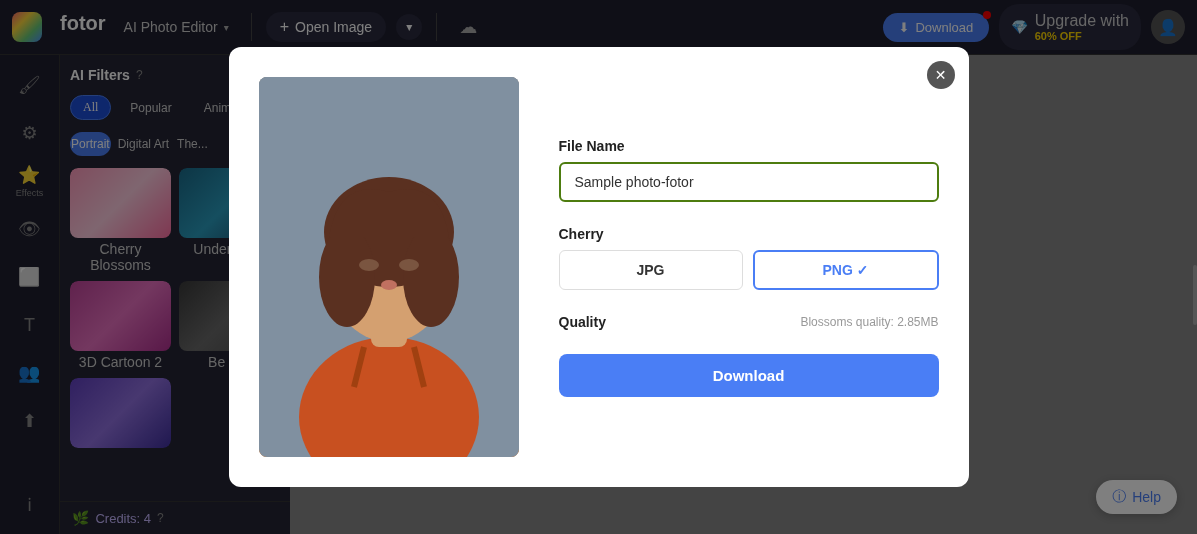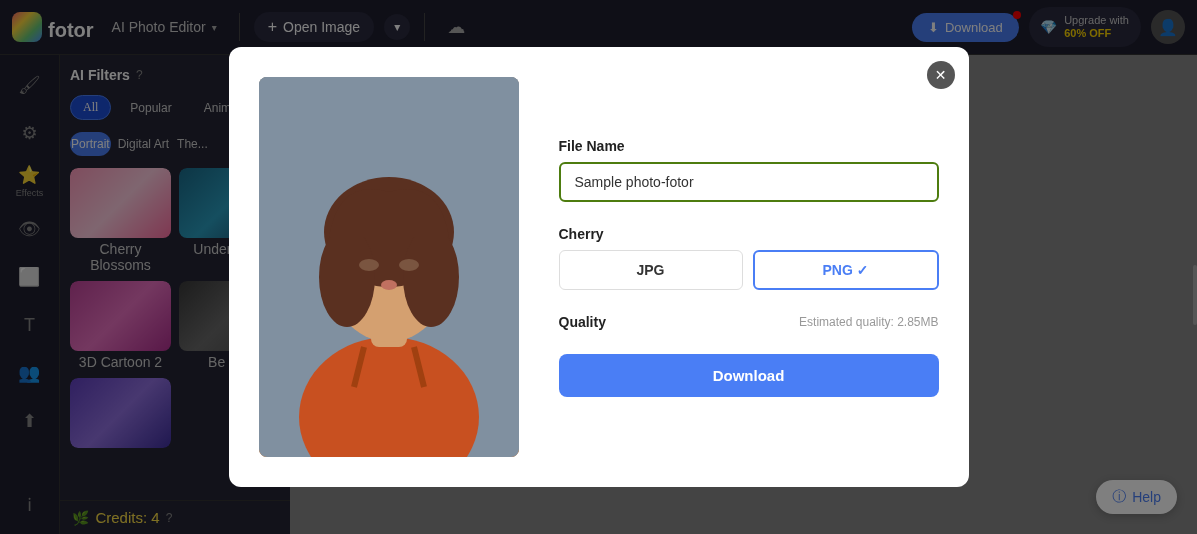--- a/index.html
+++ b/index.html
@@ -3,21 +3,21 @@
   <meta charset="utf-8">
   <style>
     * { box-sizing: border-box; margin: 0; padding: 0; }
     body { font-family: -apple-system, BlinkMacSystemFont, 'Segoe UI', sans-serif; background: #1a1a2e; width: 1197px; height: 534px; overflow: hidden; position: relative; }
 
     
     .header {
       display: flex; align-items: center; background: #1e1e2e; height: 55px;
       padding: 0 12px; gap: 10px; border-bottom: 1px solid #333; position: relative; z-index: 10;
     }
-    .logo-wrap { display: flex; align-items: flex-end; gap: 6px; }
+    .logo-wrap { display: flex; align-items: flex-start; gap: 18px; }
     .logo-icon { width: 30px; height: 30px; border-radius: 8px; background: linear-gradient(135deg, #ff6b6b, #ffd93d, #6bcb77, #4d96ff); }
     .logo-text { color: #fff; font-size: 20px; font-weight: 600; }
     .app-title-btn {
       display: flex; align-items: center; gap: 6px; background: transparent; border: none;
       color: #ccc; font-size: 14px; cursor: pointer; padding: 4px 8px; border-radius: 4px;
     }
     .chevron-down { font-size: 10px; color: #aaa; }
     .header-sep { width: 1px; height: 28px; background: #444; margin: 0 4px; }
     .open-img-btn {
       display: flex; align-items: center; gap: 6px; background: #2a2a3e; border: none;
@@ -35,21 +35,21 @@
       color: #fff; font-size: 13px; padding: 7px 16px; border-radius: 20px; cursor: pointer;
       position: relative;
     }
     .red-dot { width: 8px; height: 8px; background: red; border-radius: 50%; position: absolute; top: -2px; right: -2px; }
     .upgrade-btn {
       display: flex; align-items: center; gap: 6px; background: #2a2a3e; border: none;
       color: #fff; font-size: 12px; padding: 7px 12px; border-radius: 20px; cursor: pointer;
     }
     .gem-icon { color: #ffd700; font-size: 14px; }
     .upgrade-text { line-height: 1.2; text-align: left; }
-    .upgrade-text .up1 { font-size: 11px; color: #ccc; }
+    .upgrade-text .up1 { font-size: 16px; color: #ccc; }
     .upgrade-text .up2 { font-size: 11px; color: #ffd700; font-weight: bold; }
     .avatar { width: 34px; height: 34px; border-radius: 50%; background: #555; display: flex; align-items: center; justify-content: center; color: #aaa; font-size: 16px; cursor: pointer; }
 
     
     .sidebar {
       position: absolute; top: 55px; left: 0; width: 60px; height: calc(100% - 55px);
       background: #1e1e2e; display: flex; flex-direction: column; align-items: center;
       padding: 10px 0; gap: 8px; border-right: 1px solid #333;
     }
     .sidebar-icon { width: 40px; height: 40px; display: flex; align-items: center; justify-content: center; border-radius: 8px; cursor: pointer; color: #888; font-size: 18px; }
@@ -95,21 +95,21 @@
     .card-beold { background: linear-gradient(135deg, #3a3a3a, #6a6a6a, #4a4a4a); }
     .card-extra1 { background: linear-gradient(135deg, #6040c0, #9070e0, #4030a0); }
 
     
     .credits-bar {
       position: absolute; bottom: 0; left: 60px; width: 230px;
       padding: 8px 12px; display: flex; align-items: center; gap: 6px;
       background: #252535; border-top: 1px solid #333;
     }
     .leaf-icon { color: #6bcb77; font-size: 14px; }
-    .credits-text { color: #fde047; font-size: 15px; }
+    .credits-text { color: #c4b5fd; font-size: 13px; }
     .credits-help { color: #888; font-size: 12px; cursor: pointer; }
 
     
     .main-area {
       position: absolute; top: 55px; left: 290px; right: 0; bottom: 0;
       background: #888; display: flex; align-items: center; justify-content: center;
     }
 
     
     .overlay {
@@ -351,21 +351,21 @@
     <div>
       <div class="field-label">Cherry</div>
       <div class="format-row">
         <button class="format-btn">JPG</button>
         <button class="format-btn active">PNG ✓</button>
       </div>
     </div>
 
     <div class="quality-row">
       <span class="quality-label">Quality</span>
-      <span class="quality-est">Estimated quality: 2.85MB</span>
+      <span class="quality-est">Blossoms quality: 2.85MB</span>
     </div>
 
     <button class="download-main-btn">
       <span>Download</span>
     </button>
   </div>
 </div>
 
 <button class="help-btn">
   <span>ⓘ</span>

